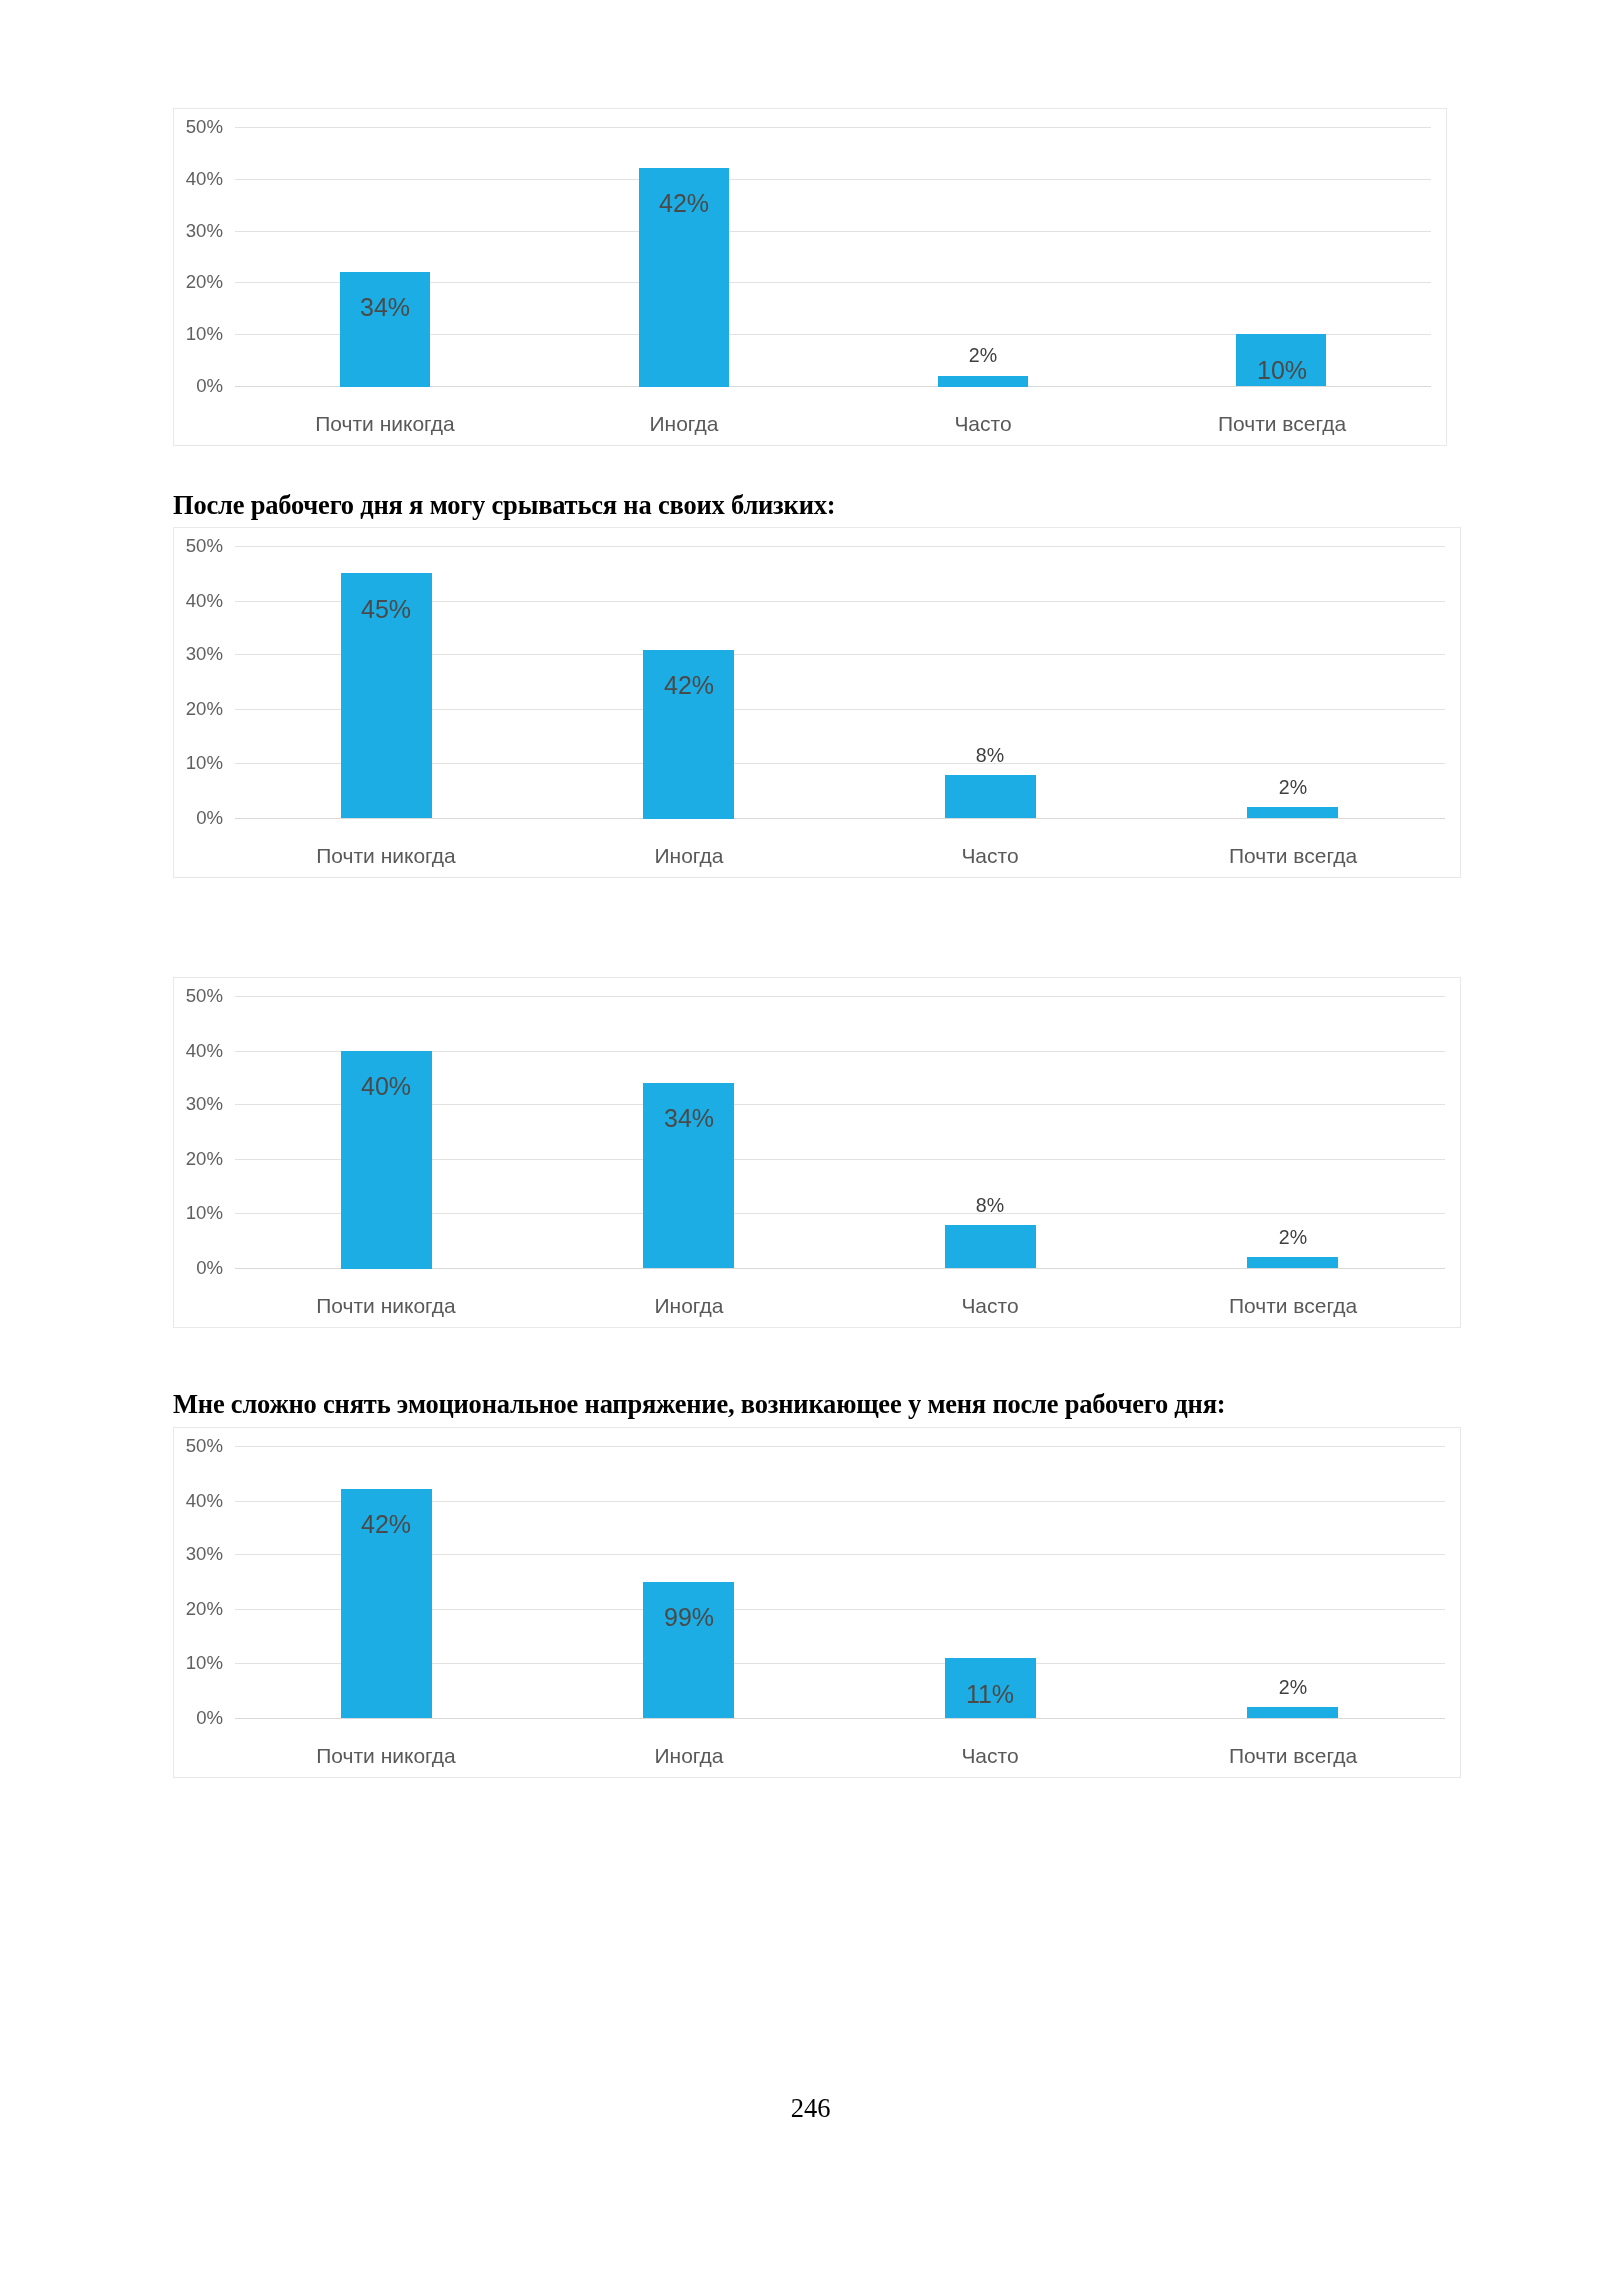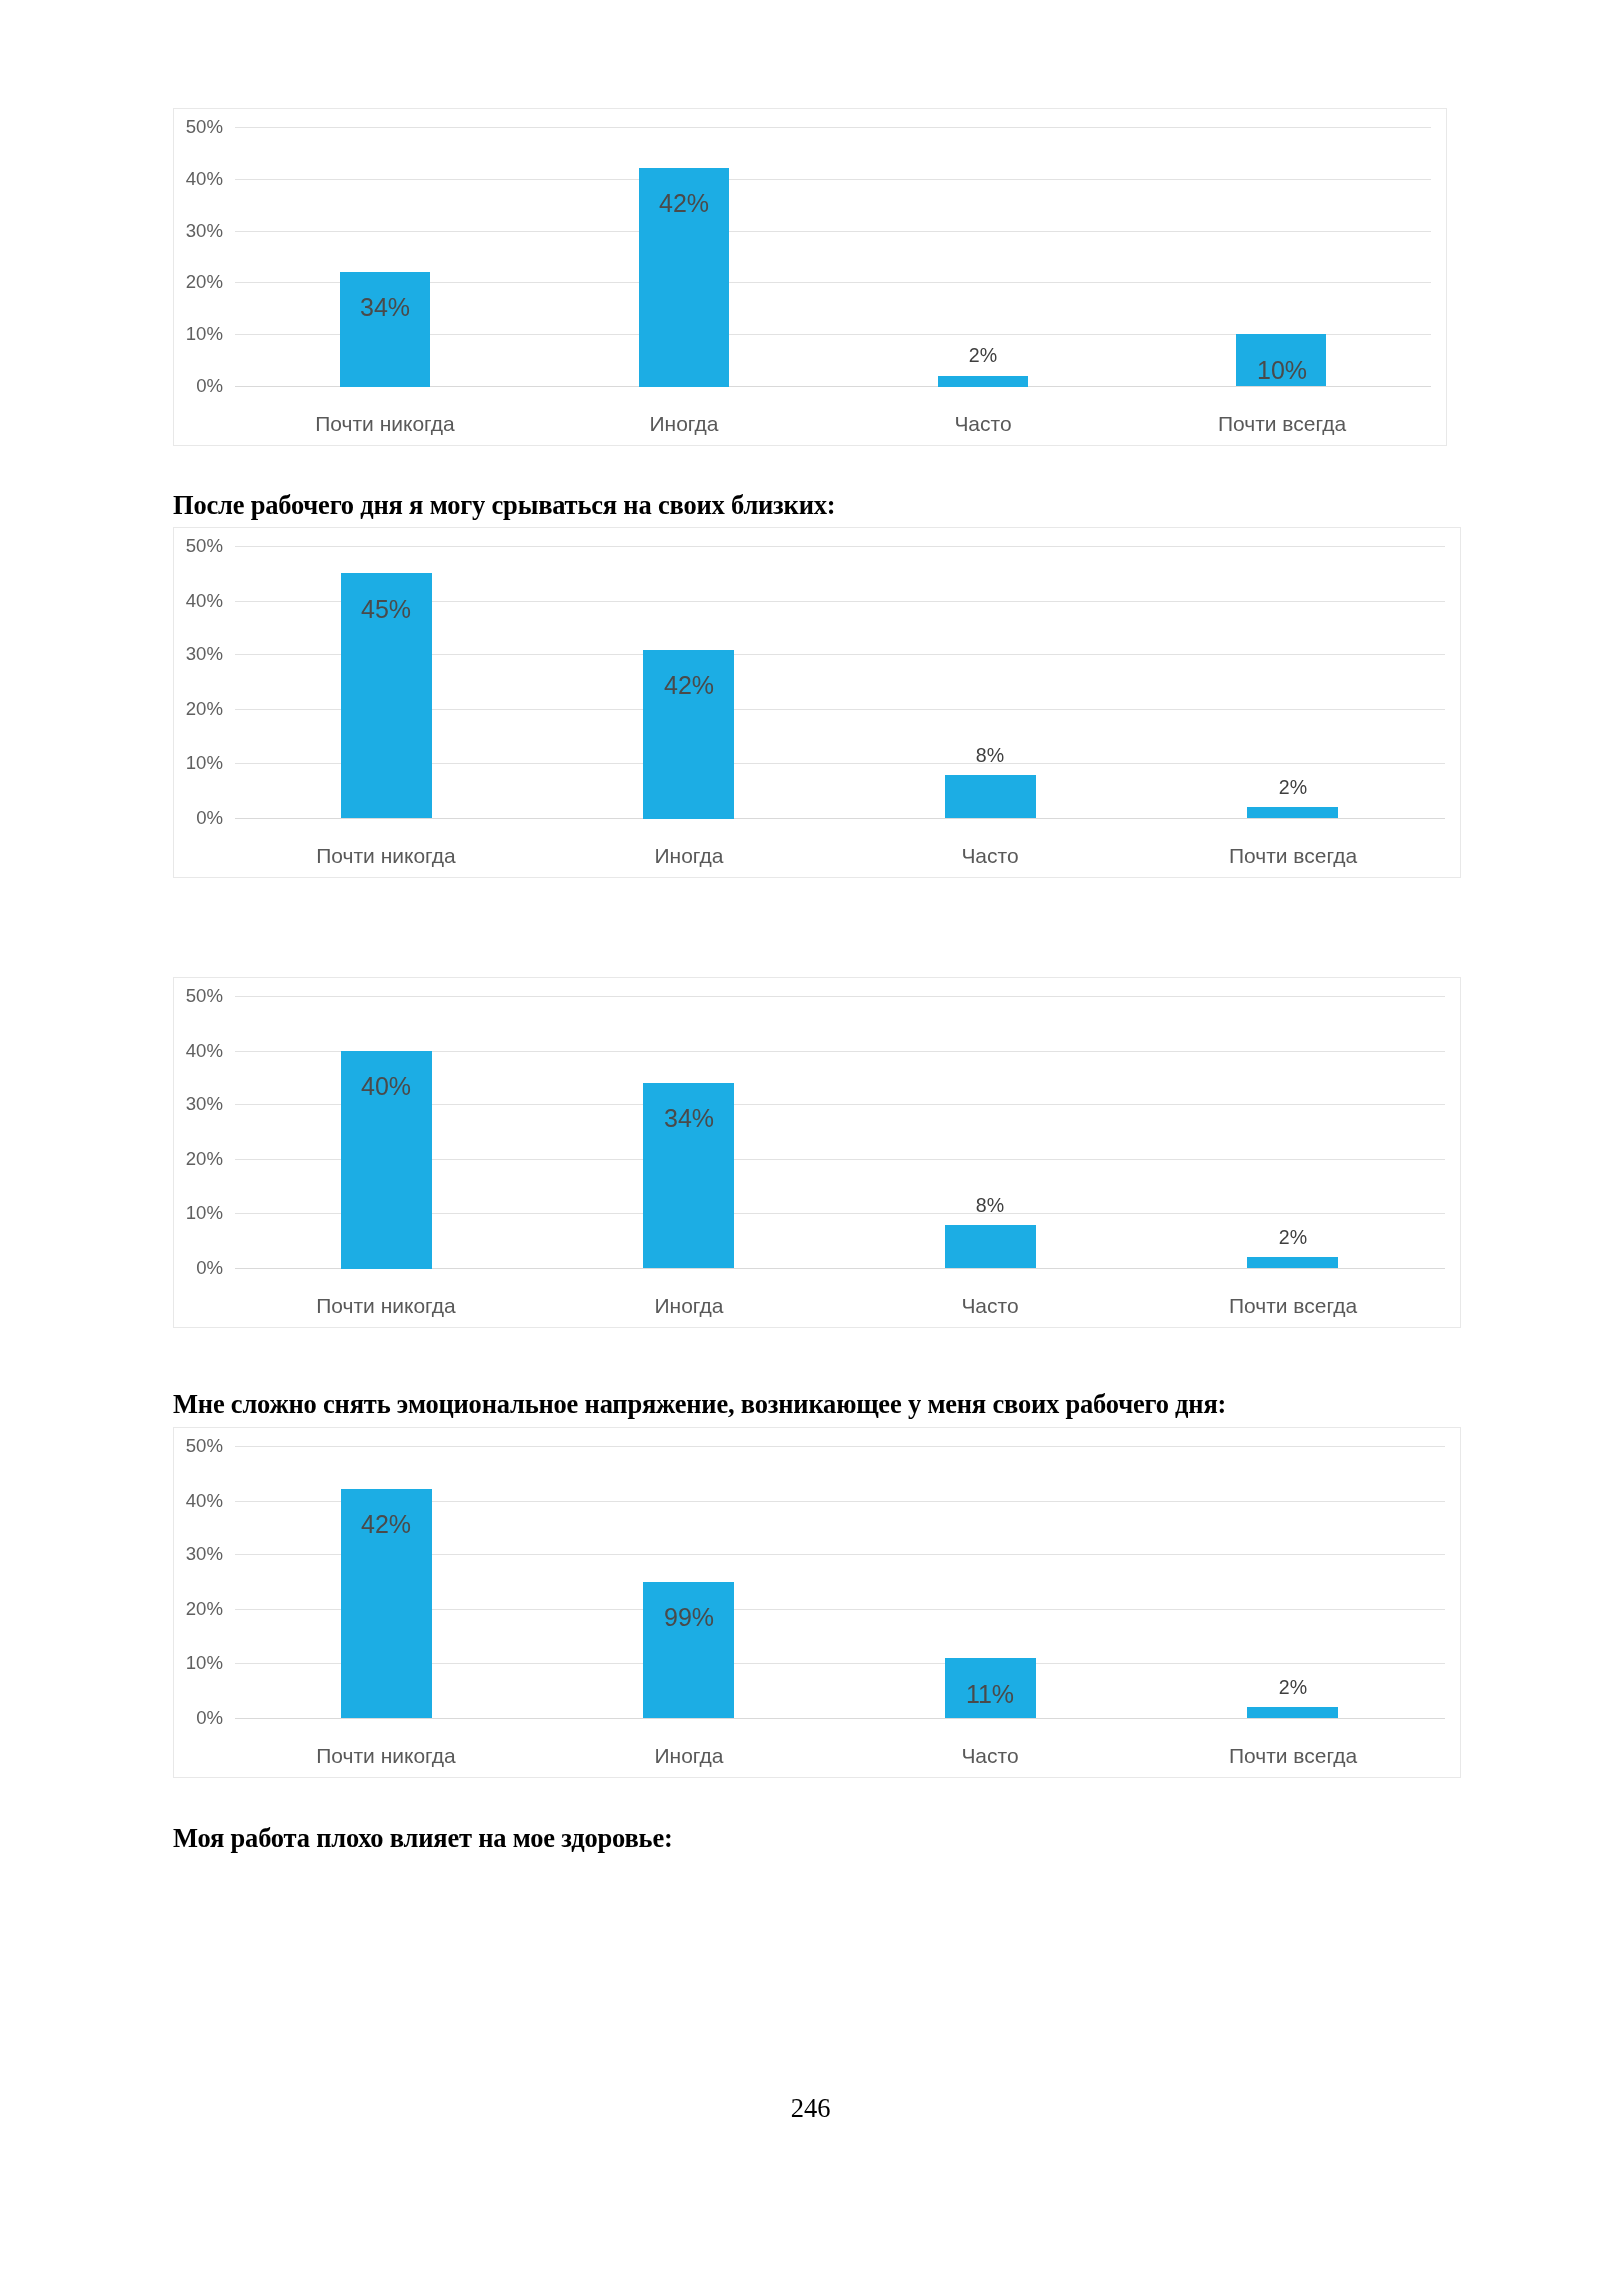--- a/index.html
+++ b/index.html
@@ -204,21 +204,21 @@
         <div class="xtick" style="left: 515px; top: 316px;">Иногда</div>
         <div class="bar" style="left: 771px; top: 247px; width: 91px; height: 43px; bottom: auto; background: rgb(28, 173, 228);"></div>
         <div class="vlabel-out" style="left: 816px; top: 216px;">8%</div>
         <div class="xtick" style="left: 816px; top: 316px;">Часто</div>
         <div class="bar" style="left: 1073px; top: 279px; width: 91px; height: 10.8px; bottom: auto; background: rgb(28, 173, 228);"></div>
         <div class="vlabel-out" style="left: 1119px; top: 248px;">2%</div>
         <div class="xtick" style="left: 1119px; top: 316px;">Почти всегда</div>
       </div>
   </div>
 
-  <div class="heading" id="heading-2" style="left: 173px; top: 1389px;">Мне сложно снять эмоциональное напряжение, возникающее у меня своих рабочего дня:</div>
+  <div class="heading" id="heading-2" style="left: 173px; top: 1389px;">Мне сложно снять эмоциональное напряжение, возникающее у меня после рабочего дня:</div>
 
   <div class="chart" id="chart-3" style="left: 173px; top: 1427px; width: 1288px; height: 351px; border-color: rgb(232, 232, 232);">
     <div class="plot">
         <div class="gridline baseline" style="left: 61px; width: 1210px; top: 290px; background: rgb(217, 217, 217);"></div>
         <div class="ytick" style="left: 0px; width: 49px; top: 290px; color: rgb(96, 96, 96);">0%</div>
         <div class="gridline" style="left: 61px; width: 1210px; top: 235px; background: rgb(226, 226, 226);"></div>
         <div class="ytick" style="left: 0px; width: 49px; top: 235px; color: rgb(96, 96, 96);">10%</div>
         <div class="gridline" style="left: 61px; width: 1210px; top: 181px; background: rgb(226, 226, 226);"></div>
         <div class="ytick" style="left: 0px; width: 49px; top: 181px; color: rgb(96, 96, 96);">20%</div>
         <div class="gridline" style="left: 61px; width: 1210px; top: 126px; background: rgb(226, 226, 226);"></div>
@@ -235,18 +235,17 @@
         <div class="xtick" style="left: 515px; top: 316px;">Иногда</div>
         <div class="bar" style="left: 771px; top: 230px; width: 91px; height: 60px; bottom: auto; background: rgb(28, 173, 228);"></div>
         <div class="vlabel-in" style="left: 816px; top: 252px;">11%</div>
         <div class="xtick" style="left: 816px; top: 316px;">Часто</div>
         <div class="bar" style="left: 1073px; top: 279px; width: 91px; height: 10.8px; bottom: auto; background: rgb(28, 173, 228);"></div>
         <div class="vlabel-out" style="left: 1119px; top: 248px;">2%</div>
         <div class="xtick" style="left: 1119px; top: 316px;">Почти всегда</div>
       </div>
   </div>
 
-  <div class="heading" id="heading-3" style="left: 173px; top: 1823px;">Моя работа плохо влияет на мое здоровье:</div>
 
   <div class="page-number" id="page-number" style="top: 2093px;">246</div>
 
 </div>
 
 
 </body></html>

